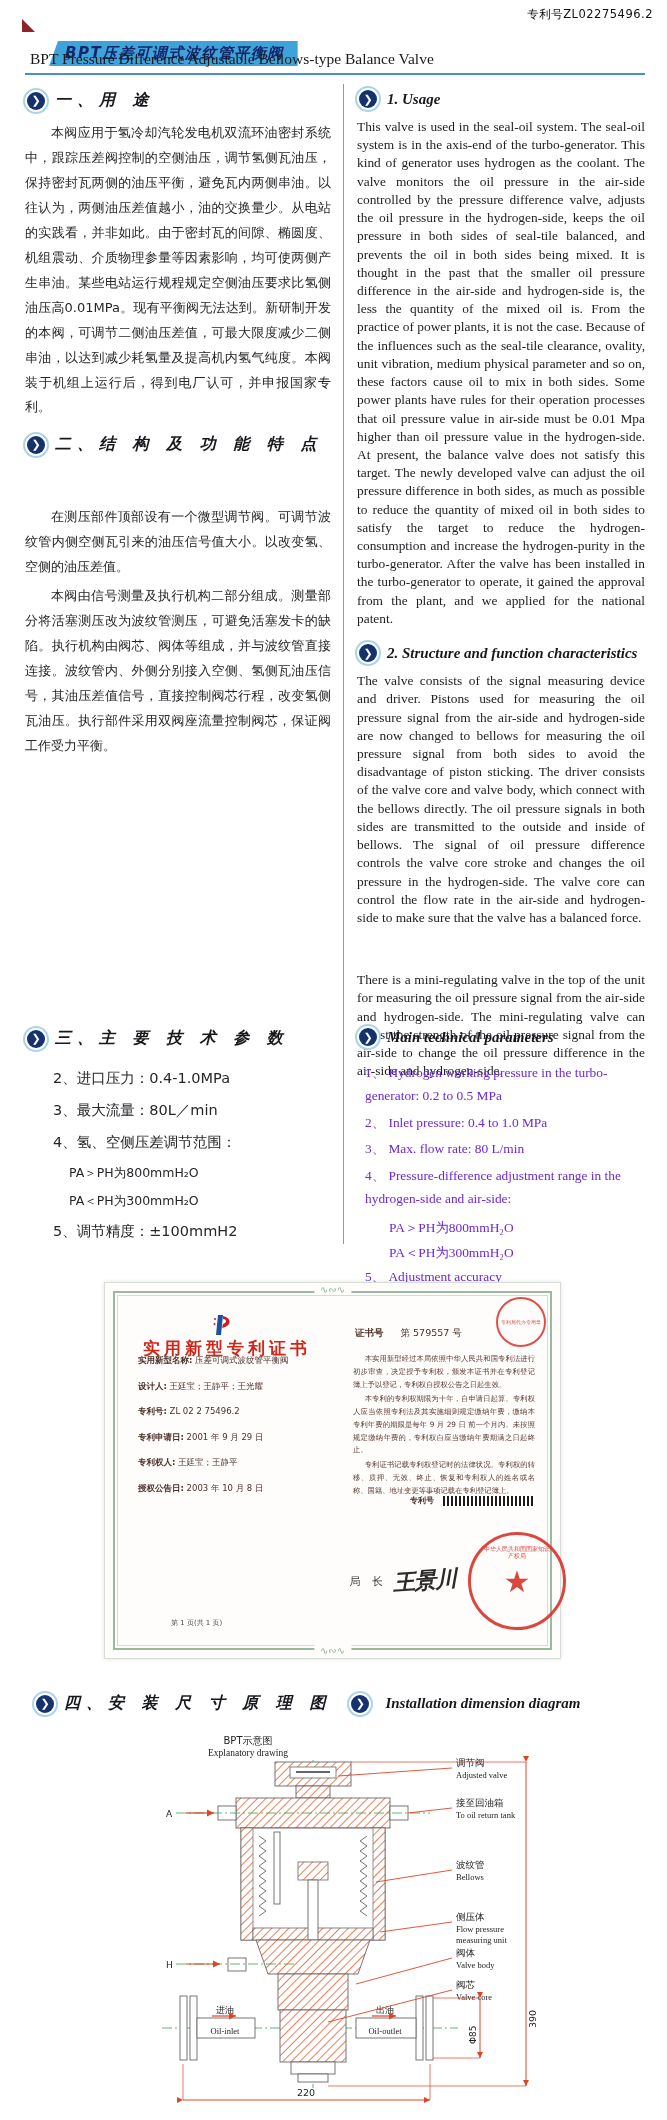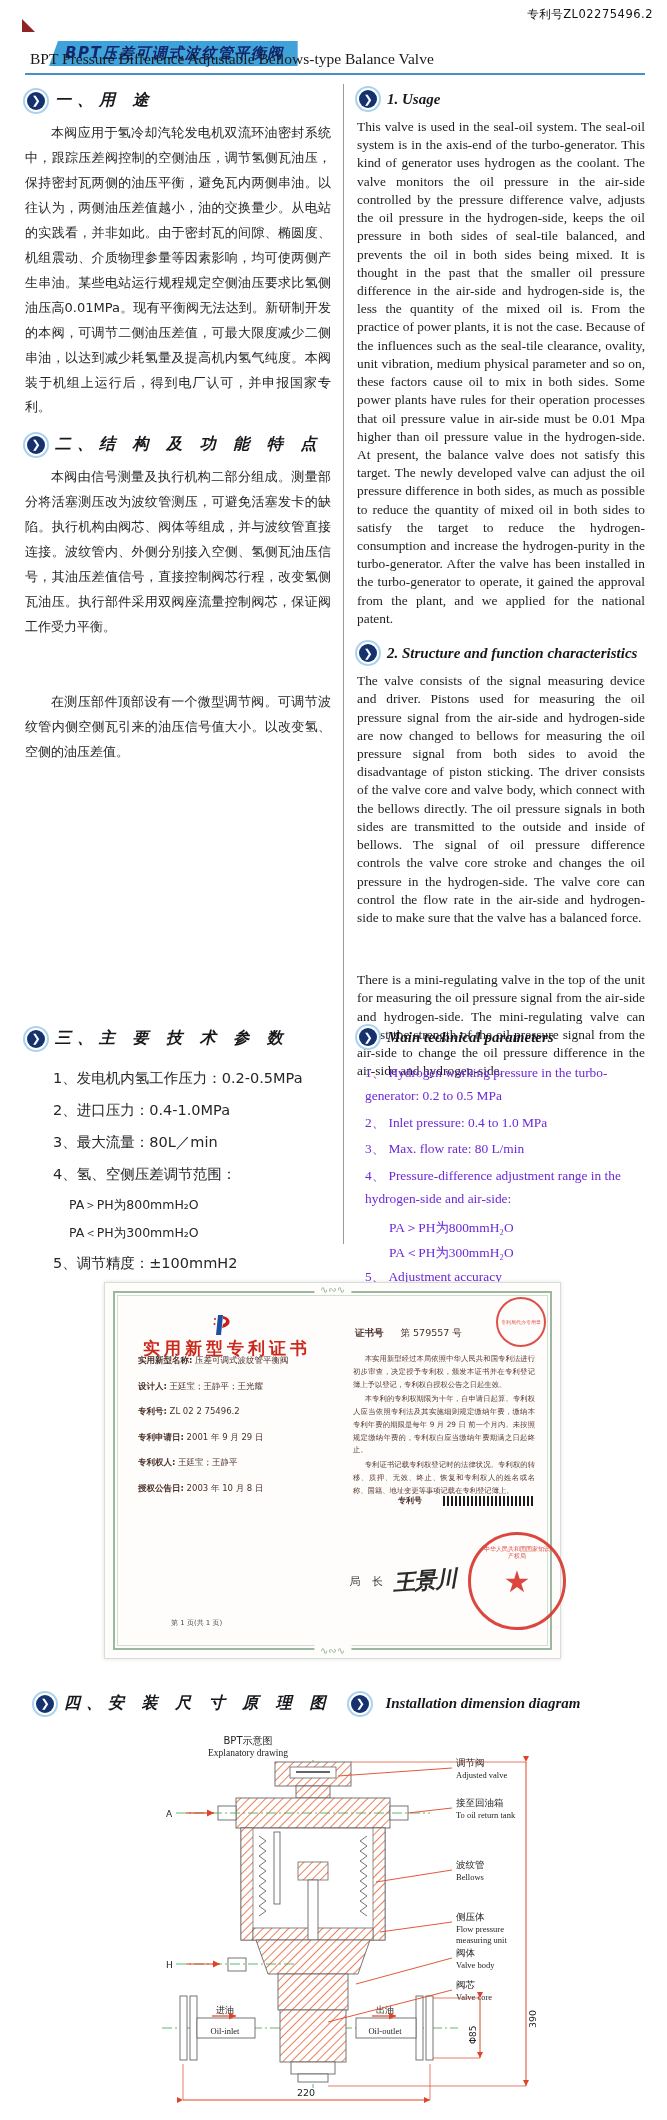--- a/index.html
+++ b/index.html
@@ -63,21 +63,21 @@
   .cert-title-row{position:absolute;top:30px;left:30px;display:flex;align-items:center;flex-direction:column;}
   .cert-title{font-size:17px;font-weight:bold;color:#cc281c;letter-spacing:4px;margin-left:8px;}
   .cert-fields{position:absolute;top:72px;left:33px;width:200px;}
   .cert-field{font-size:8.5px;color:#4a2f28;margin-bottom:13.5px;}
   .cert-field b{font-weight:bold;}
   .cert-no-row{position:absolute;top:44px;left:250px;font-size:9.5px;color:#4a2f28;}
   .cert-no-row b{margin-right:14px;}
   .cert-paras{position:absolute;top:70px;left:248px;width:182px;}
   .cert-para{font-size:7.3px;line-height:1.75;color:#5a382f;text-align:justify;text-indent:1.6em;margin:0 0 2px 0;}
   .cert-barcode-row{position:absolute;top:212px;left:248px;width:182px;display:flex;align-items:center;justify-content:flex-end;}
-  .cert-barcode-label{font-size:8px;font-weight:bold;color:#4a2f28;margin-right:21px;}
+  .cert-barcode-label{font-size:8px;font-weight:bold;color:#4a2f28;margin-right:9px;}
   .barcode{width:92px;height:10px;background:repeating-linear-gradient(90deg,#1c1c1c 0 2px,transparent 2px 4px);}
   .stamp-small{
     position:absolute;top:14px;right:14px;width:46px;height:46px;border-radius:50%;
     border:2px solid #d8332a;color:#d8332a;font-size:5px;display:flex;align-items:center;justify-content:center;
     text-align:center;opacity:.85;line-height:1.4;
   }
   .stamp-big{
     position:absolute;bottom:28px;right:-6px;width:92px;height:92px;border-radius:50%;
     border:3px solid #d8332a;display:flex;align-items:center;justify-content:center;opacity:.9;
   }
@@ -114,22 +114,22 @@
   <div class="col-l">
     <div class="head-row">
       <span class="arrow-icon">❯</span>
       <span class="zh-head">一、用 途</span>
     </div>
     <p class="zh-body" style="margin:4px 0 0 0;">本阀应用于氢冷却汽轮发电机双流环油密封系统中，跟踪压差阀控制的空侧油压，调节氢侧瓦油压，保持密封瓦两侧的油压平衡，避免瓦内两侧串油。以往认为，两侧油压差值越小，油的交换量少。从电站的实践看，并非如此。由于密封瓦的间隙、椭圆度、机组震动、介质物理参量等因素影响，均可使两侧产生串油。某些电站运行规程规定空侧油压要求比氢侧油压高0.01MPa。现有平衡阀无法达到。新研制开发的本阀，可调节二侧油压差值，可最大限度减少二侧串油，以达到减少耗氢量及提高机内氢气纯度。本阀装于机组上运行后，得到电厂认可，并申报国家专利。</p>
     <div class="head-row" style="margin-top:14px;">
       <span class="arrow-icon">❯</span>
       <span class="zh-head">二、结 构 及 功 能 特 点</span>
     </div>
+    <p class="zh-body gap-top" style="margin-bottom:0;">在测压部件顶部设有一个微型调节阀。可调节波纹管内侧空侧瓦引来的油压信号值大小。以改变氢、空侧的油压差值。</p>
     <p class="zh-body" style="margin:4px 0 0 0;">本阀由信号测量及执行机构二部分组成。测量部分将活塞测压改为波纹管测压，可避免活塞发卡的缺陷。执行机构由阀芯、阀体等组成，并与波纹管直接连接。波纹管内、外侧分别接入空侧、氢侧瓦油压信号，其油压差值信号，直接控制阀芯行程，改变氢侧瓦油压。执行部件采用双阀座流量控制阀芯，保证阀工作受力平衡。</p>
-    <p class="zh-body gap-top" style="margin-bottom:0;">在测压部件顶部设有一个微型调节阀。可调节波纹管内侧空侧瓦引来的油压信号值大小。以改变氢、空侧的油压差值。</p>
   </div>
   <div class="col-r">
     <div class="head-row">
       <span class="arrow-icon">❯</span>
       <span class="en-head">1. Usage</span>
     </div>
     <p class="en-body" style="margin:2px 0 0 0;">This valve is used in the seal-oil system. The seal-oil system is in the axis-end of the turbo-generator. This kind of generator uses hydrogen as the coolant. The valve monitors the oil pressure in the air-side controlled by the pressure difference valve, adjusts the oil pressure in the hydrogen-side, keeps the oil pressure in both sides of seal-tile balanced, and prevents the oil in both sides being mixed. It is thought in the past that the smaller oil pressure difference in the air-side and hydrogen-side is, the less the quantity of the mixed oil is. From the practice of power plants, it is not the case. Because of the influences such as the seal-tile clearance, ovality, unit vibration, medium physical parameter and so on, these factors cause oil to mix in both sides. Some power plants have rules for their operation processes that oil pressure value in air-side must be 0.01 Mpa higher than oil pressure value in the hydrogen-side. At present, the balance valve does not satisfy this target. The newly developed valve can adjust the oil pressure difference in both sides, as much as possible to reduce the quantity of mixed oil in both sides to satisfy the target to reduce the hydrogen-consumption and increase the hydrogen-purity in the turbo-generator. After the valve has been installed in the turbo-generator to operate, it gained the approval from the plant, and we applied for the national patent.</p>
     <div class="head-row" style="margin-top:16px;">
       <span class="arrow-icon">❯</span>
       <span class="en-head">2. Structure and function characteristics</span>
@@ -139,21 +139,20 @@
   </div>
 </div>
 
 <div class="cols" style="top:1022px;height:222px;">
   <div class="col-l">
     <div class="head-row">
       <span class="arrow-icon">❯</span>
       <span class="zh-head">三、主 要 技 术 参 数</span>
     </div>
     <div class="zh-list">
-      <div class="li">1、发电机内氢工作压力：0.2-0.5MPa</div>
       <div class="li">2、进口压力：0.4-1.0MPa</div>
       <div class="li">3、最大流量：80L／min</div>
       <div class="li">4、氢、空侧压差调节范围：</div>
       <div class="sub">PA＞PH为800mmH₂O</div>
       <div class="sub">PA＜PH为300mmH₂O</div>
       <div class="li">5、调节精度：±100mmH2</div>
     </div>
   </div>
   <div class="col-r">
     <div class="head-row">

